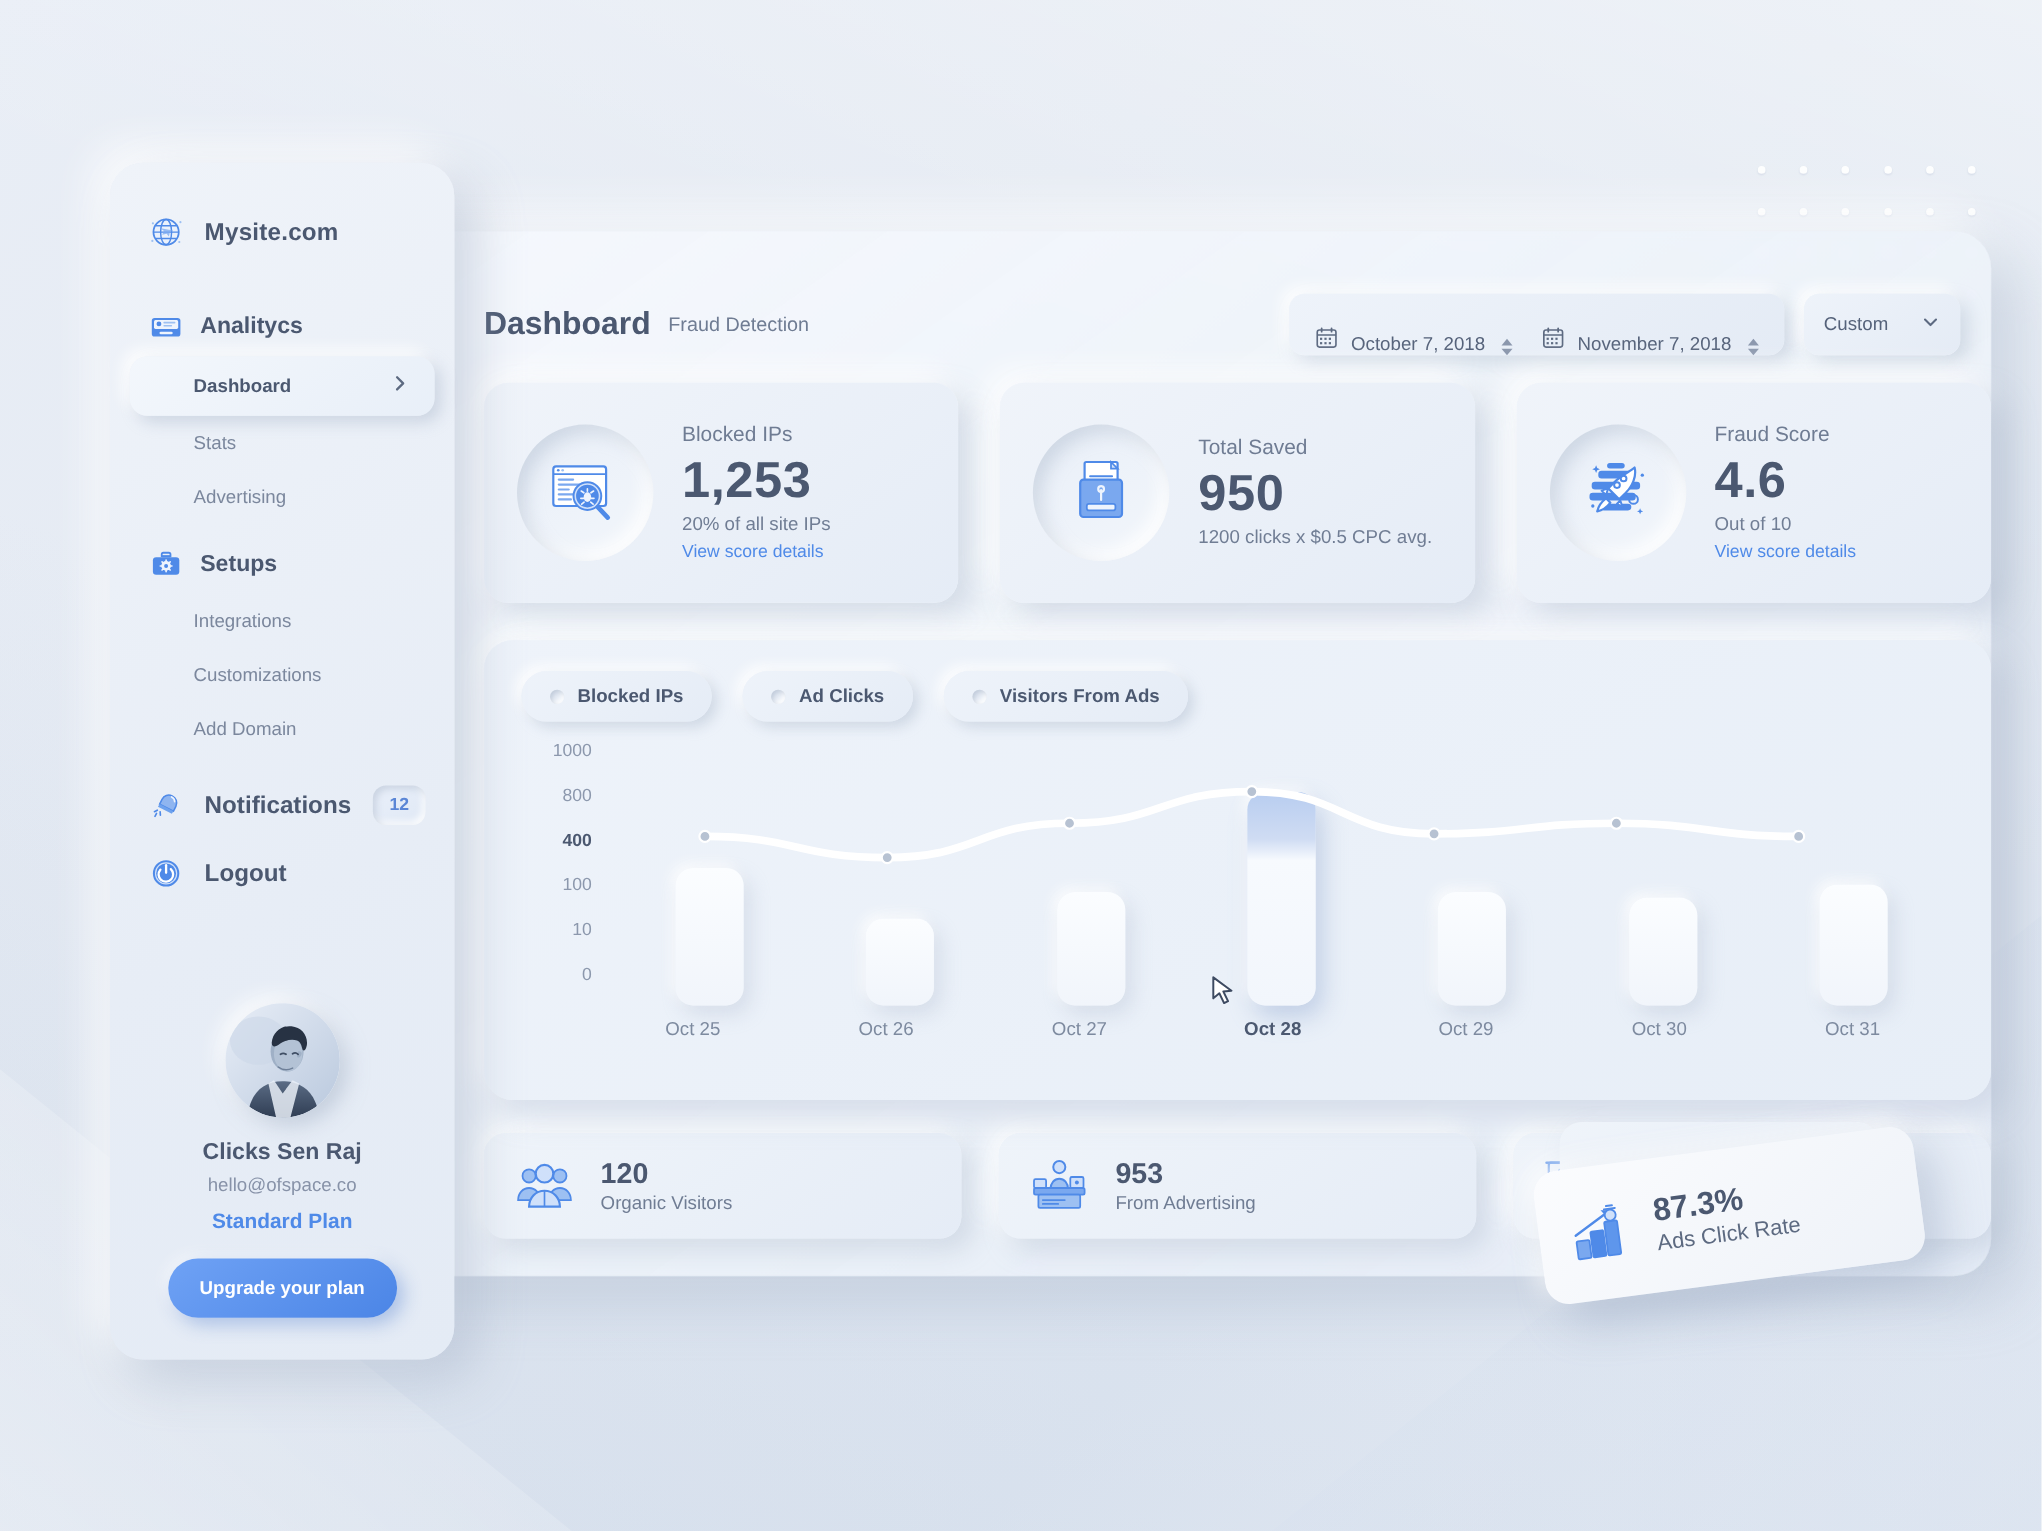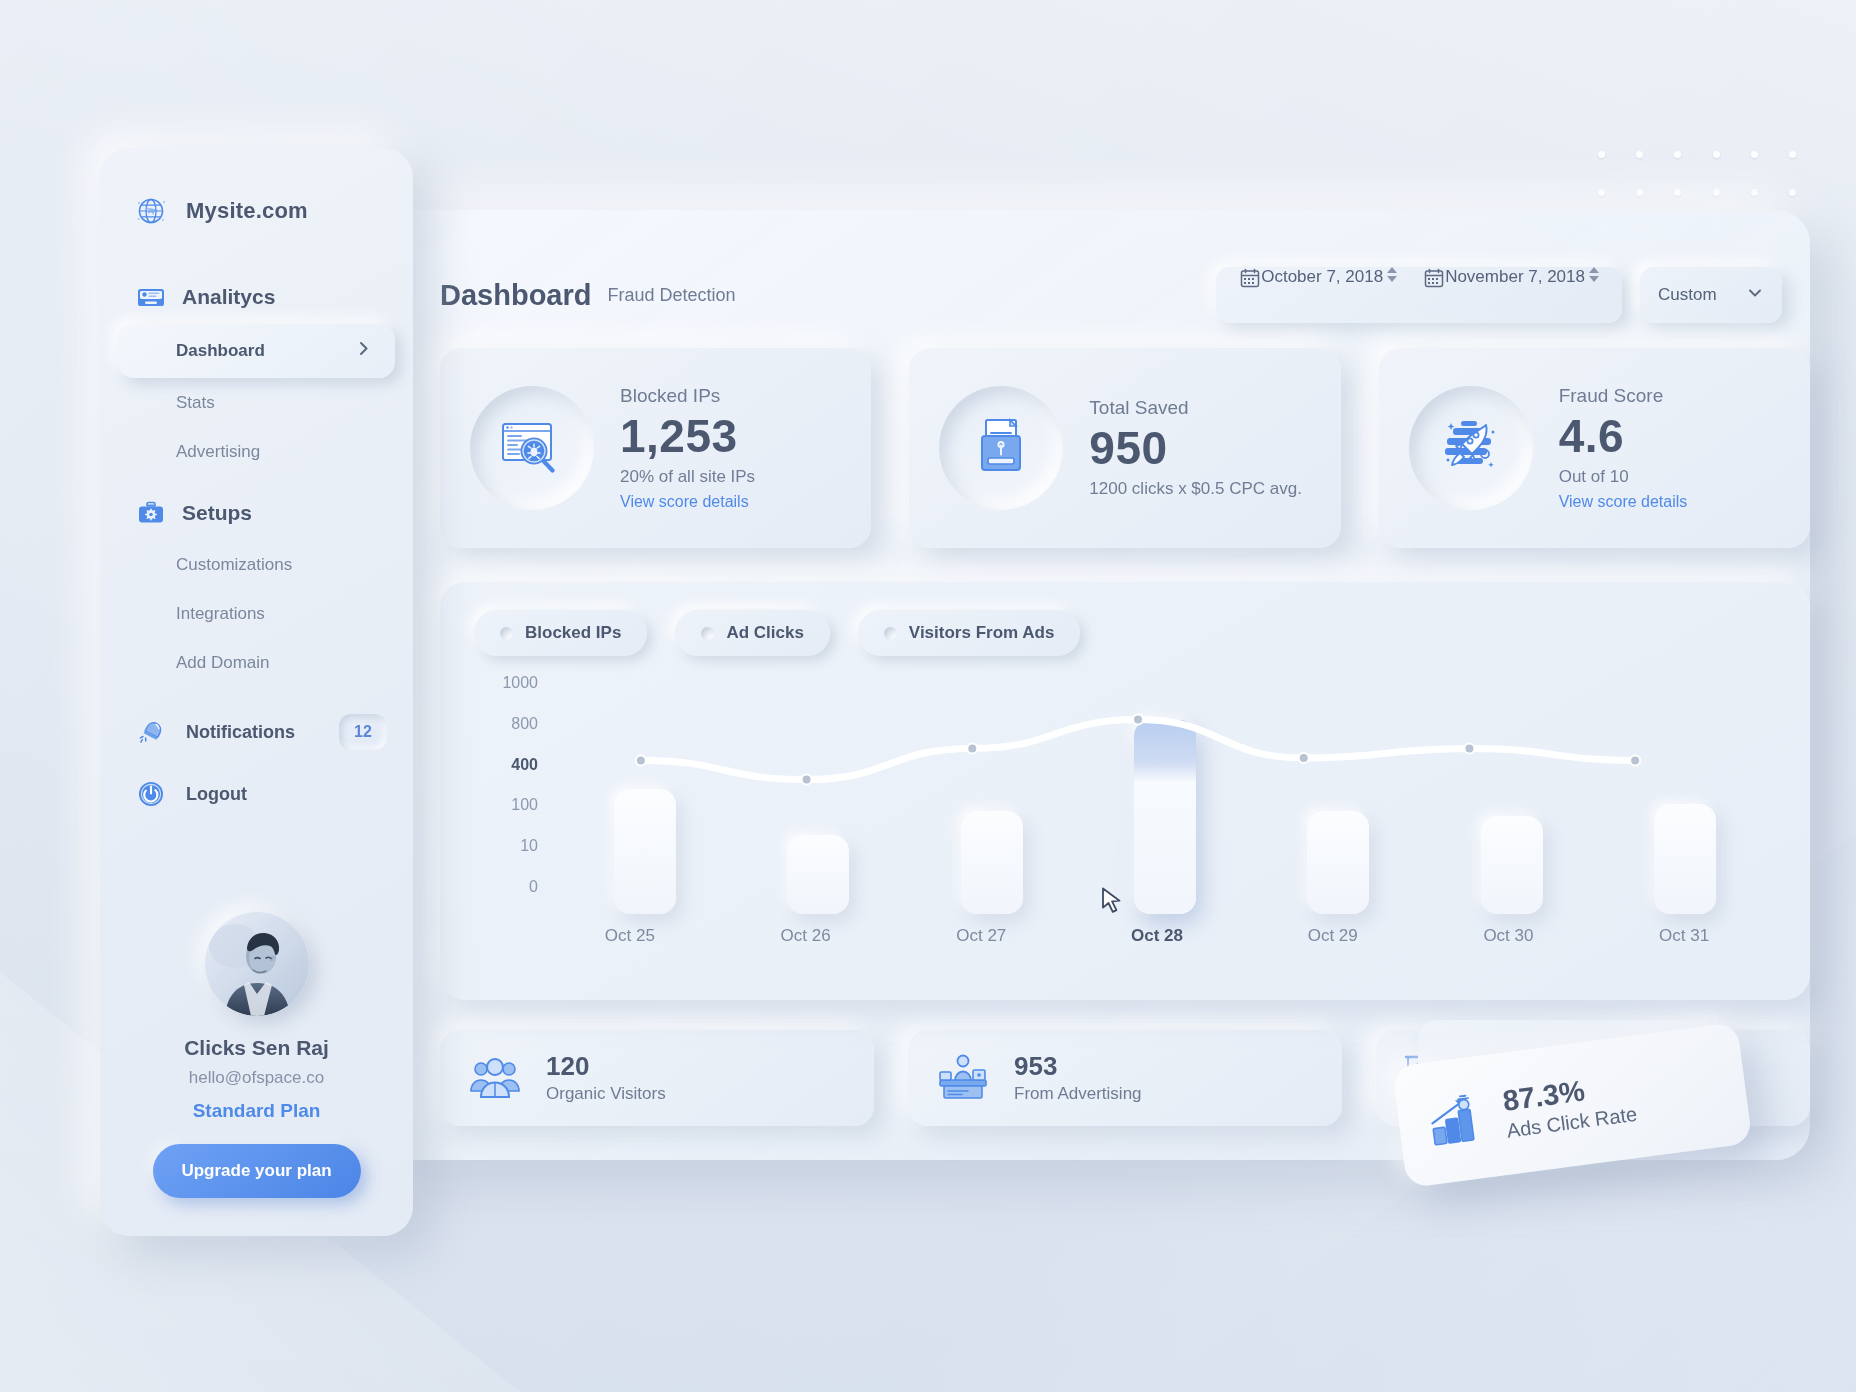--- a/index.html
+++ b/index.html
@@ -103,21 +103,21 @@
     padding-left: 58px;
     height: 54px;
   }
   .nav-sub .chev {
     position: absolute; right: 22px; top: 50%; transform: translateY(-50%);
   }
   .nav-row {
     display: flex; align-items: center; gap: 18px;
     padding: 0 34px; height: 62px; position: relative;
   }
-  .nav-row-label { font-size: 18px; font-weight: 700; color: #4b5870; }
+  .nav-row-label { font-size: 22px; font-weight: 700; color: #4b5870; }
   .badge {
     position: absolute; right: 26px; top: 50%; transform: translateY(-50%);
     min-width: 48px; height: 36px; padding: 0 12px;
     border-radius: 12px;
     display: flex; align-items: center; justify-content: center;
     font-size: 16px; font-weight: 600; color: #5b86d6;
     background: linear-gradient(145deg, #eaf0fa, #dfe8f5);
     box-shadow: inset 3px 3px 7px rgba(163,177,198,0.45),
                 inset -3px -3px 7px rgba(255,255,255,0.9);
     text-align: right;
@@ -164,21 +164,21 @@
   .topbar-right { margin-left: auto; display: flex; align-items: center; gap: 18px; }
   .date-group {
     display: flex; align-items: center;
     height: 56px; padding: 0 10px;
     border-radius: 14px;
     background: linear-gradient(145deg, #eef3fa, #e4ebf5);
     box-shadow: 7px 7px 16px rgba(163,177,198,0.40),
                -6px -6px 14px rgba(255,255,255,0.9);
   }
   .date-item {
-    display: flex; align-items: flex-start; 
+    display: flex; align-items: flex-end; gap: 11px;
     padding: 0 13px; height: 100%;
   }
   .date-text { font-size: 17px; color: #55627a; white-space: nowrap; }
   .spinner { display: flex; flex-direction: column; gap: 3px; margin-left: 4px; }
   .spinner span {
     width: 0; height: 0;
     border-left: 5px solid transparent; border-right: 5px solid transparent;
   }
   .spinner .up { border-bottom: 6px solid #8b97ad; }
   .spinner .dn { border-top: 6px solid #8b97ad; }
@@ -423,24 +423,24 @@
           <path d="M14.5 6.5h5a1.5 1.5 0 011.5 1.5v1.5h-8V8a1.5 1.5 0 011.5-1.5z" fill="none" stroke="#4f8ae8" stroke-width="1.6"></path>
           <rect x="5" y="10.5" width="24" height="16" rx="3" fill="#4f8ae8"></rect>
           <circle cx="17" cy="18.5" r="4.4" fill="#eef4fd"></circle>
           <circle cx="17" cy="18.5" r="1.8" fill="#4f8ae8"></circle>
           <path d="M17 13.2v1.6M17 22.2v1.6M11.7 18.5h1.6M20.7 18.5h1.6M13.3 14.8l1.1 1.1M19.6 21.1l1.1 1.1M20.7 14.8l-1.1 1.1M14.4 21.1l-1.1 1.1" stroke="#eef4fd" stroke-width="1.5" stroke-linecap="round"></path>
         </svg>
       </span>
       <span class="nav-head-label">Setups</span>
     </div>
     <div class="nav-sub">
+      <span>Integrations</span>
+    </div>
+    <div class="nav-sub">
       <span>Customizations</span>
-    </div>
-    <div class="nav-sub">
-      <span>Integrations</span>
     </div>
     <div class="nav-sub">
       <span>Add Domain</span>
     </div>
   </div>
 
   <div class="nav-row" style="margin-top:14px;">
     <span class="ic">
       <svg viewBox="0 0 34 34" width="34" height="34">
         <path d="M22.5 8.5c3.6 1.6 5.2 6 3.4 9.6l-2.2 4.3-12.6-6.4 2.2-4.3c1.8-3.6 5.6-4.8 9.2-3.2z" fill="#8fb5f0"></path>

